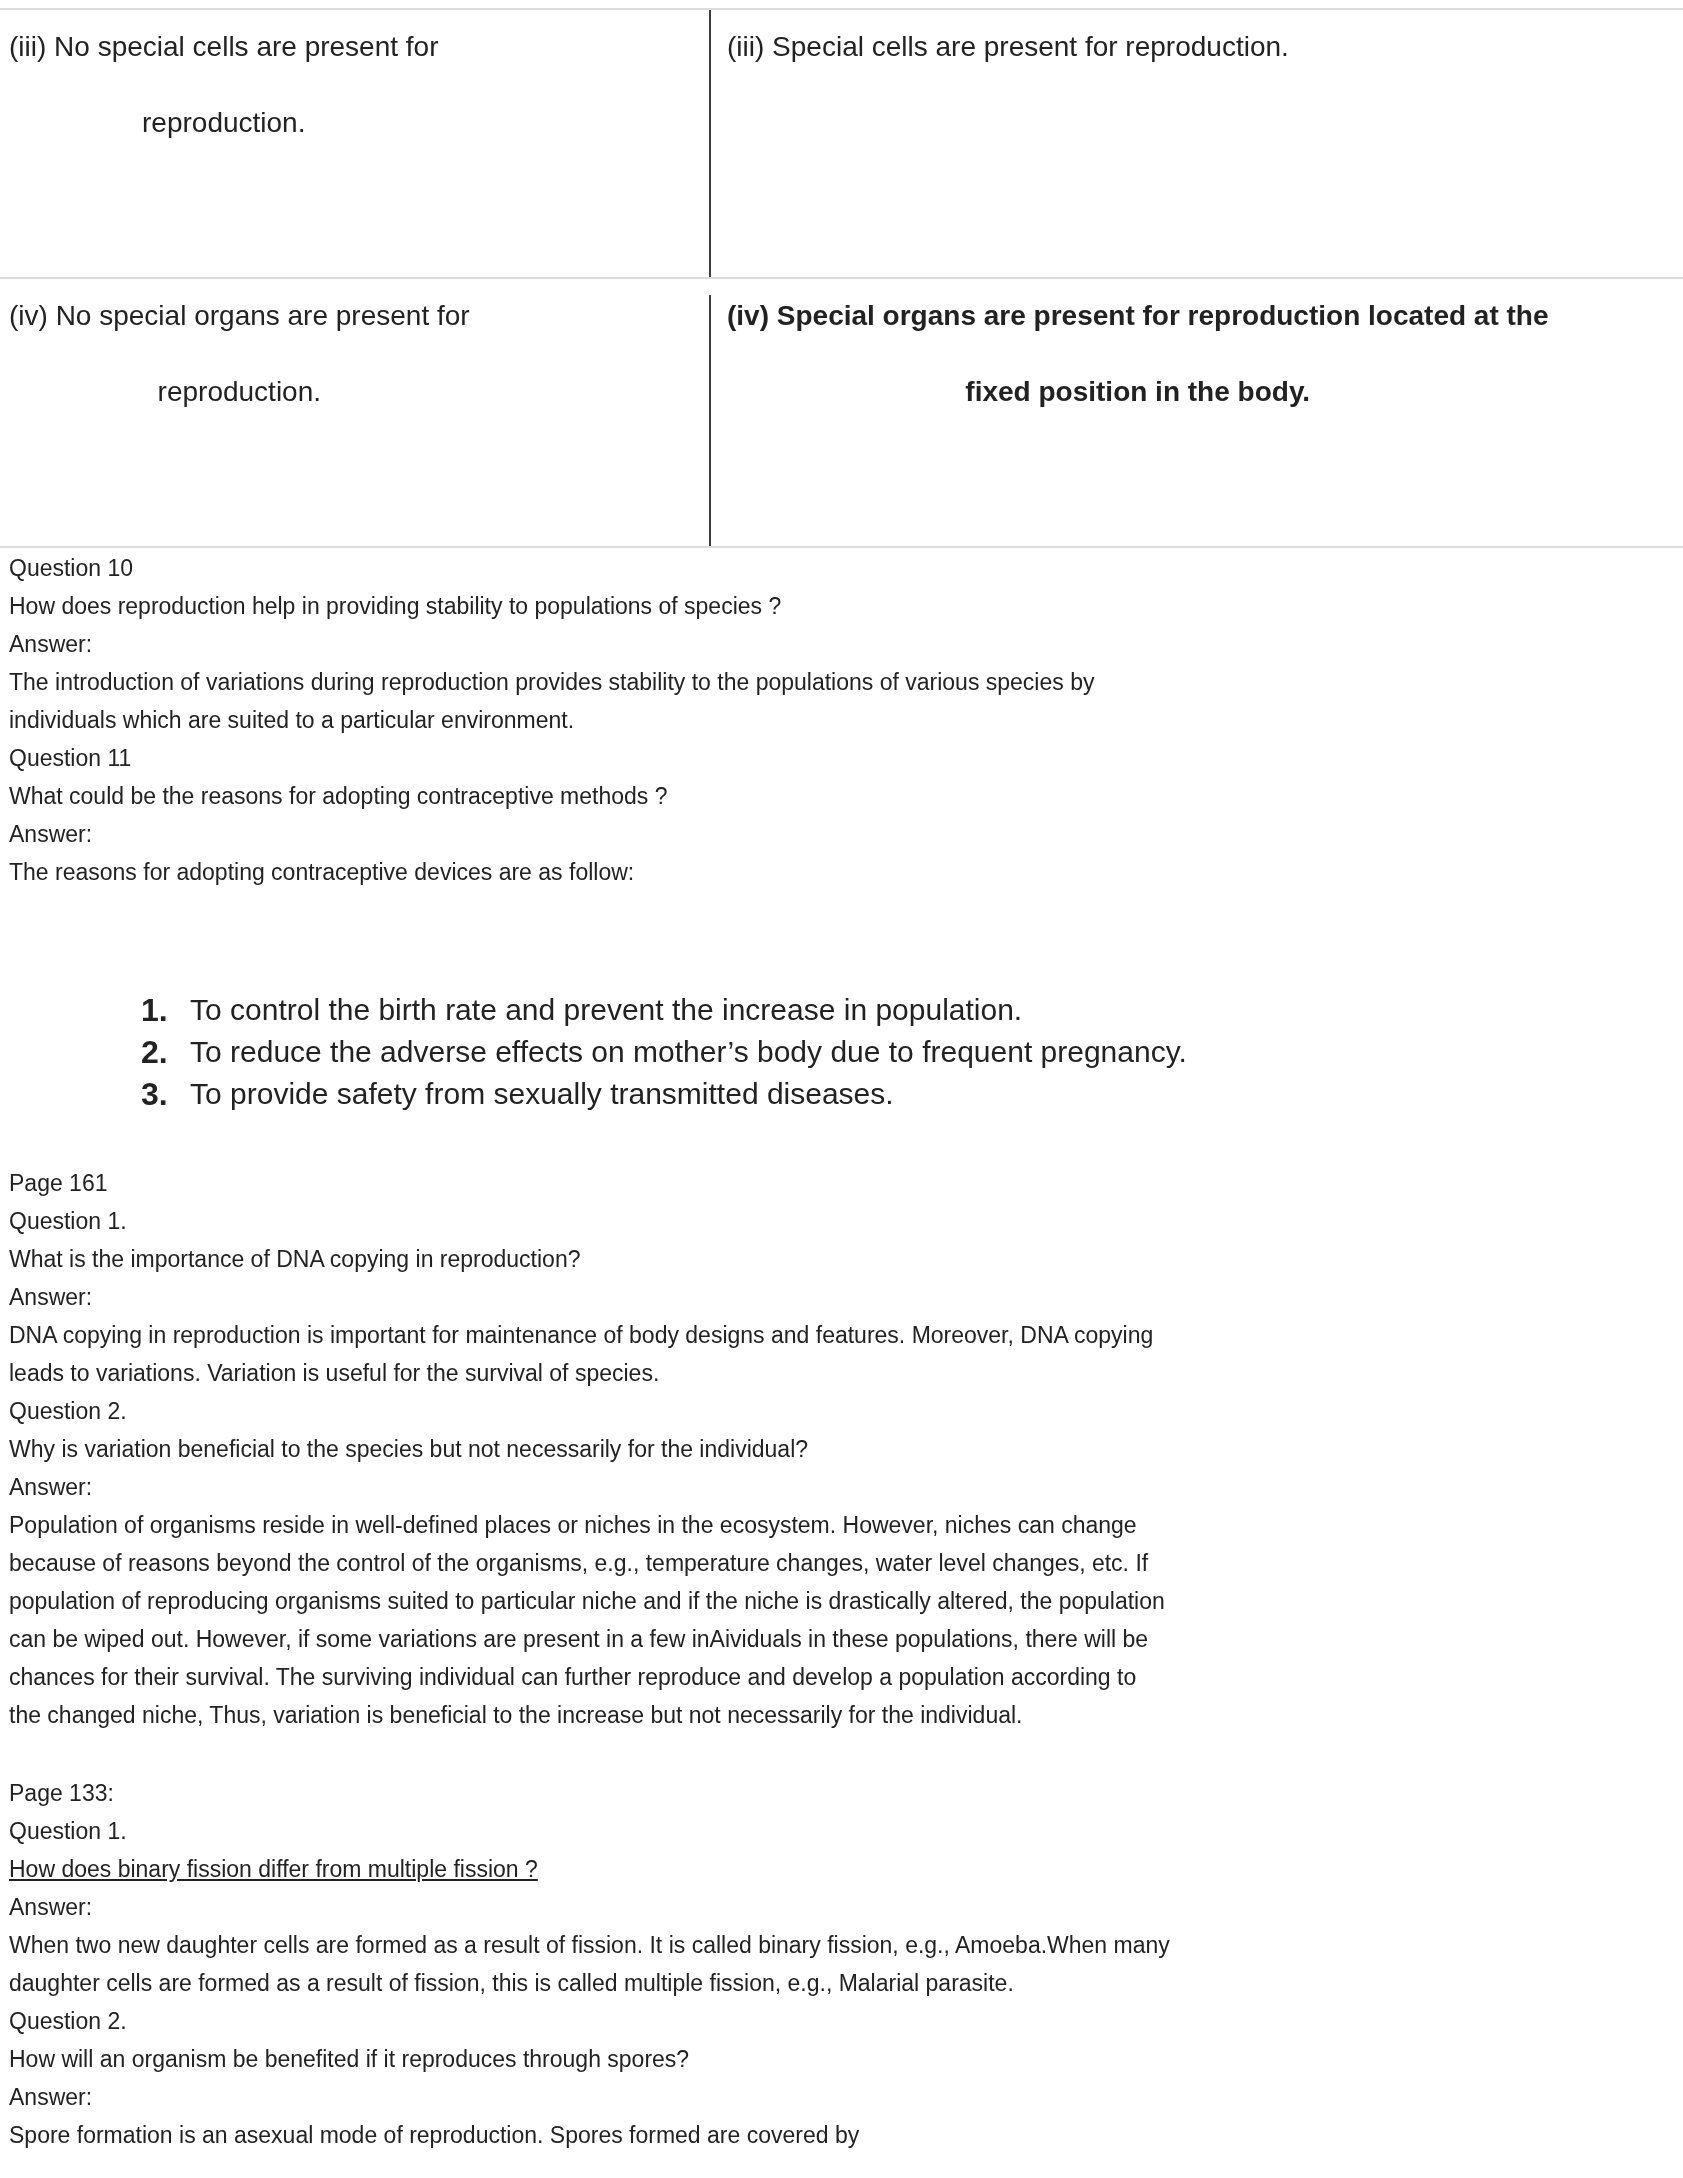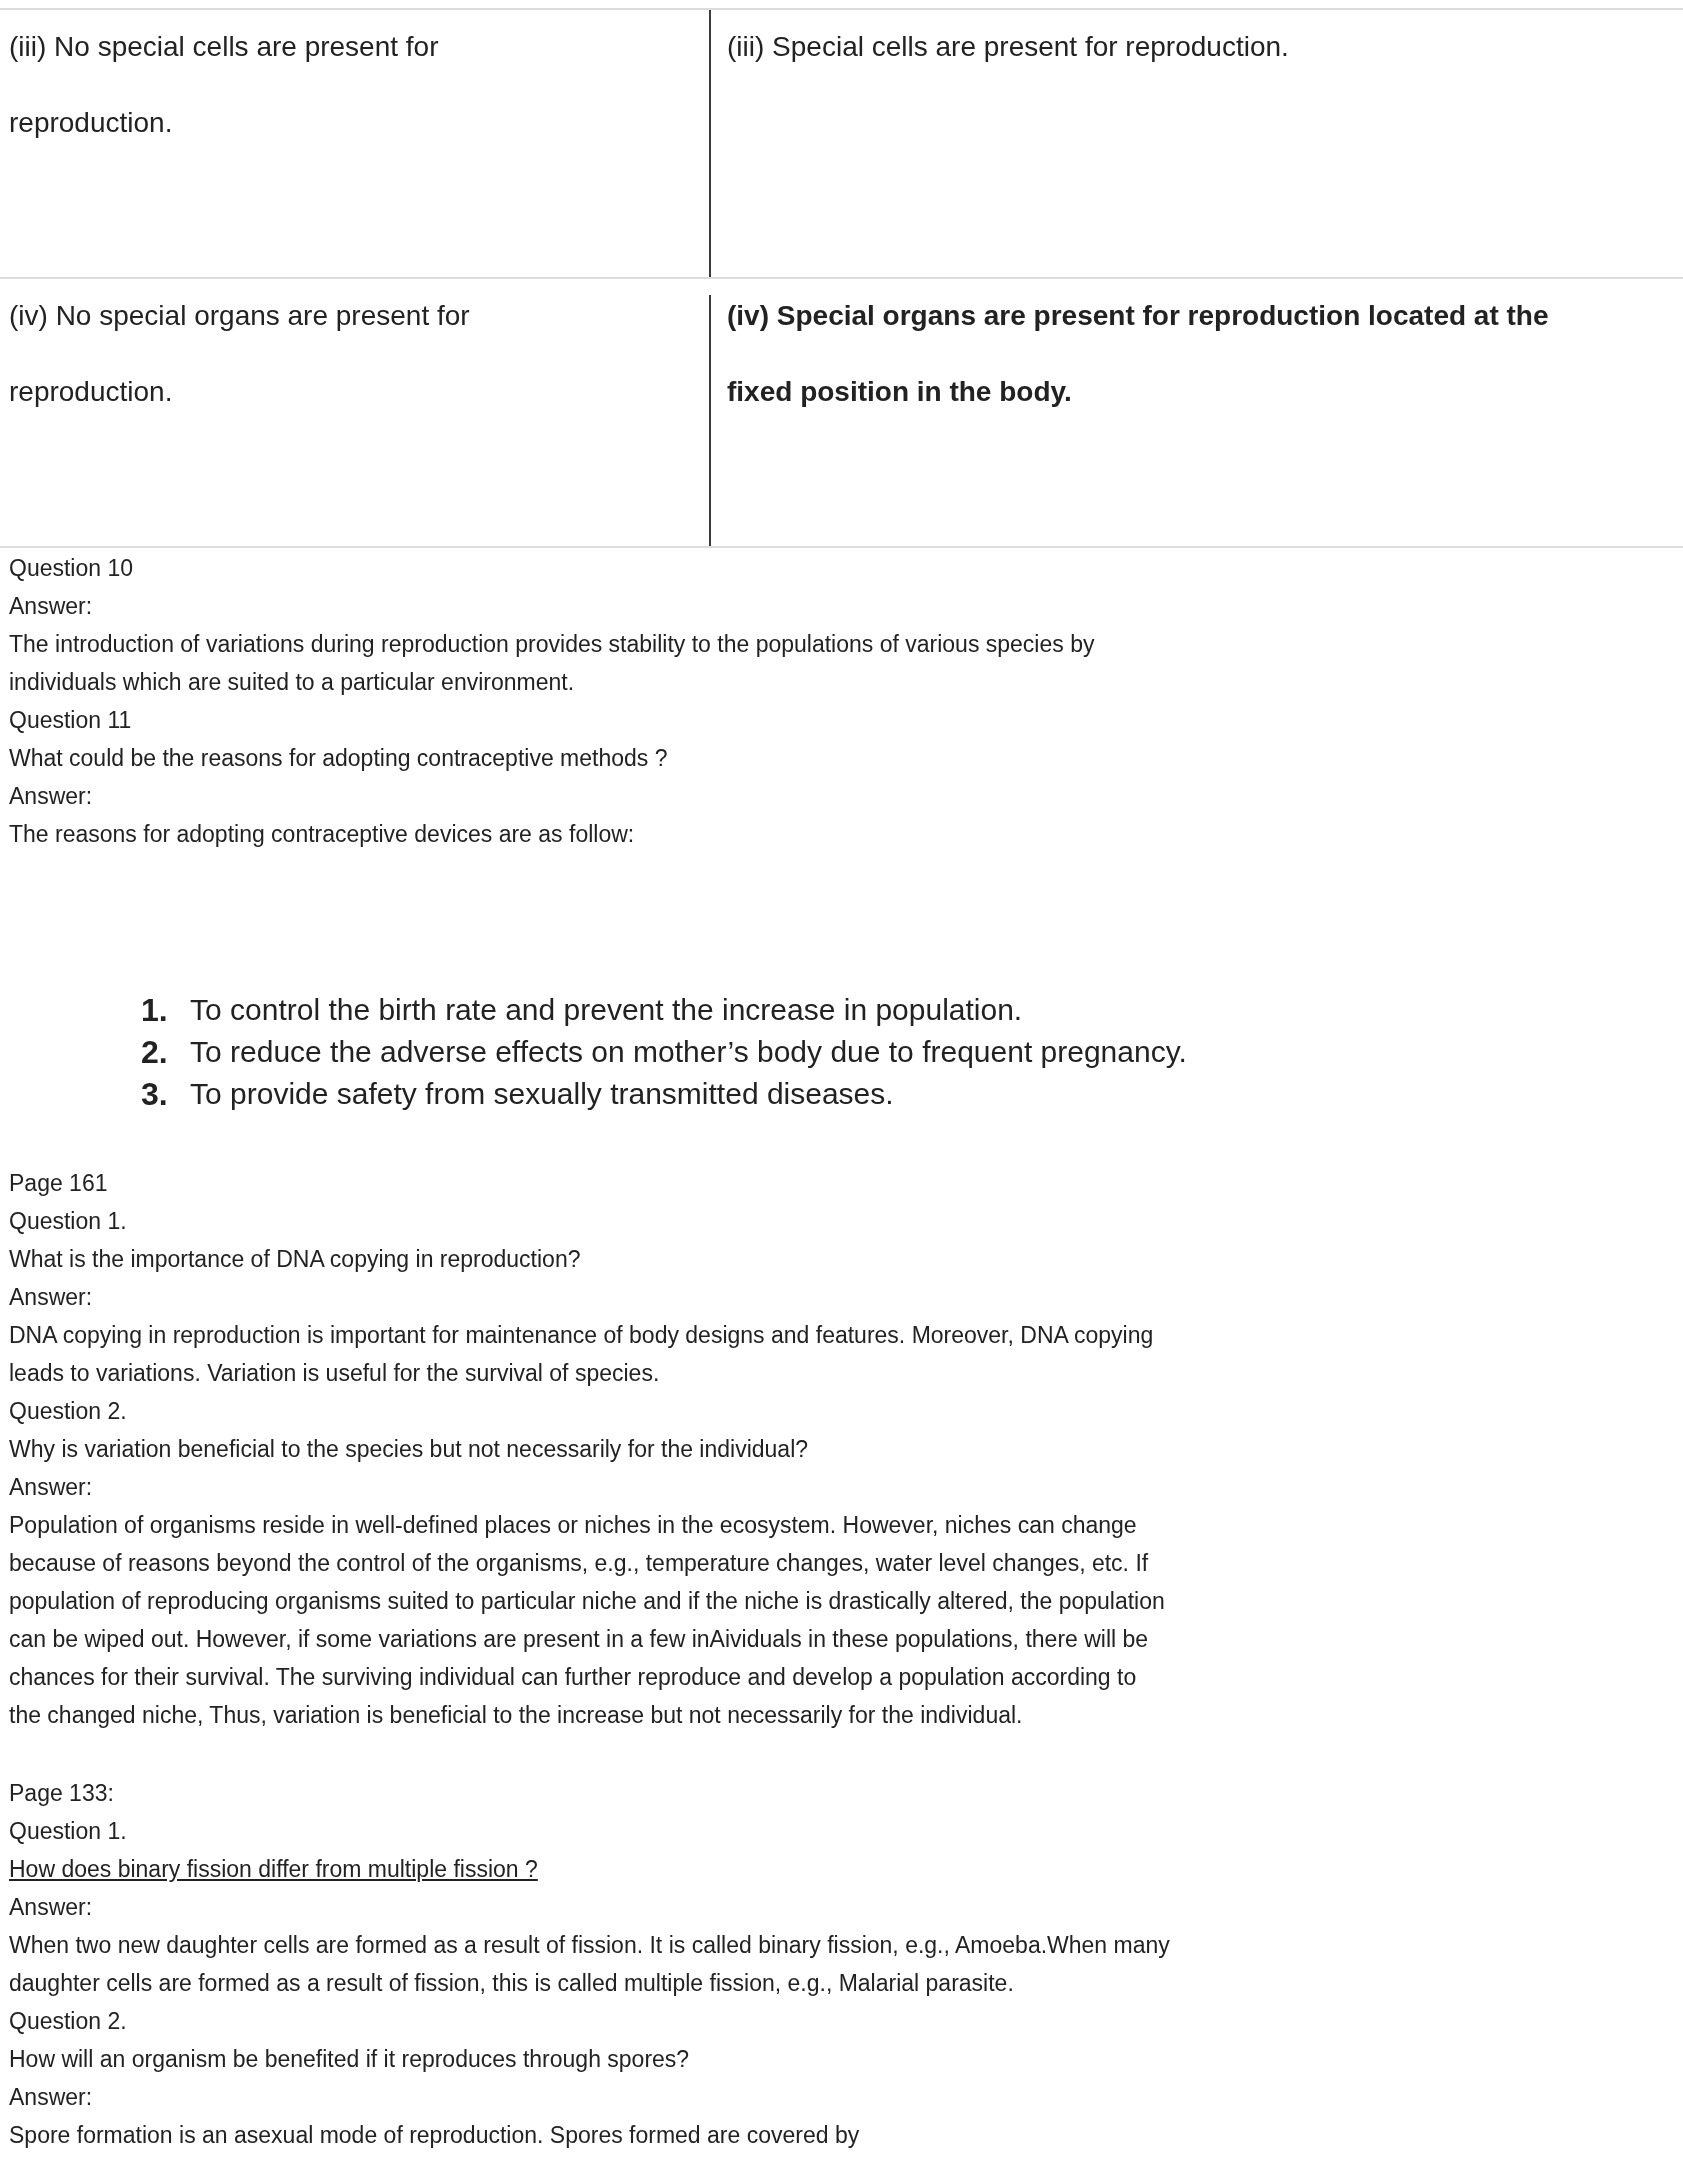--- a/index.html
+++ b/index.html
@@ -26,20 +26,21 @@
       position: absolute;
       left: 709px;
       width: 2px;
       background: #3c3c3c;
     }
     .cell {
       position: absolute;
       font-size: 28px;
       line-height: 76px;
       white-space: nowrap;
+      text-align: center;
     }
     .cell .ln { display: block; transform-origin: left center; }
     .block {
       position: absolute;
       left: 9px;
       font-size: 23px;
       line-height: 38px;
     }
     .block .ln {
       display: block;
@@ -92,20 +93,21 @@
     <span class="ln" style="display: block;">reproduction.</span>
   </div>
   <div class="cell" style="left:727px; top:278px;font-weight:bold;">
     <span class="ln" style="display: block;">(iv) Special organs are present for reproduction located at the</span>
     <span class="ln" style="display: block;">fixed position in the body.</span>
   </div>
 </div>
 
 <div class="block" style="top:549px;">
   <span class="ln" style="display: block;">Question 10</span>
+  <span class="ln" style="display: block;">How does reproduction help in providing stability to populations of species ?</span>
   <span class="ln" style="display: block;">Answer:</span>
   <span class="ln" style="display: block;">The introduction of variations during reproduction provides stability to the populations of various species by</span>
   <span class="ln" style="display: block;">individuals which are suited to a particular environment.</span>
   <span class="ln" style="display: block;">Question 11</span>
   <span class="ln" style="display: block;">What could be the reasons for adopting contraceptive methods ?</span>
   <span class="ln" style="display: block;">Answer:</span>
   <span class="ln" style="display: block;">The reasons for adopting contraceptive devices are as follow:</span>
 </div>
 
 <div class="list">

